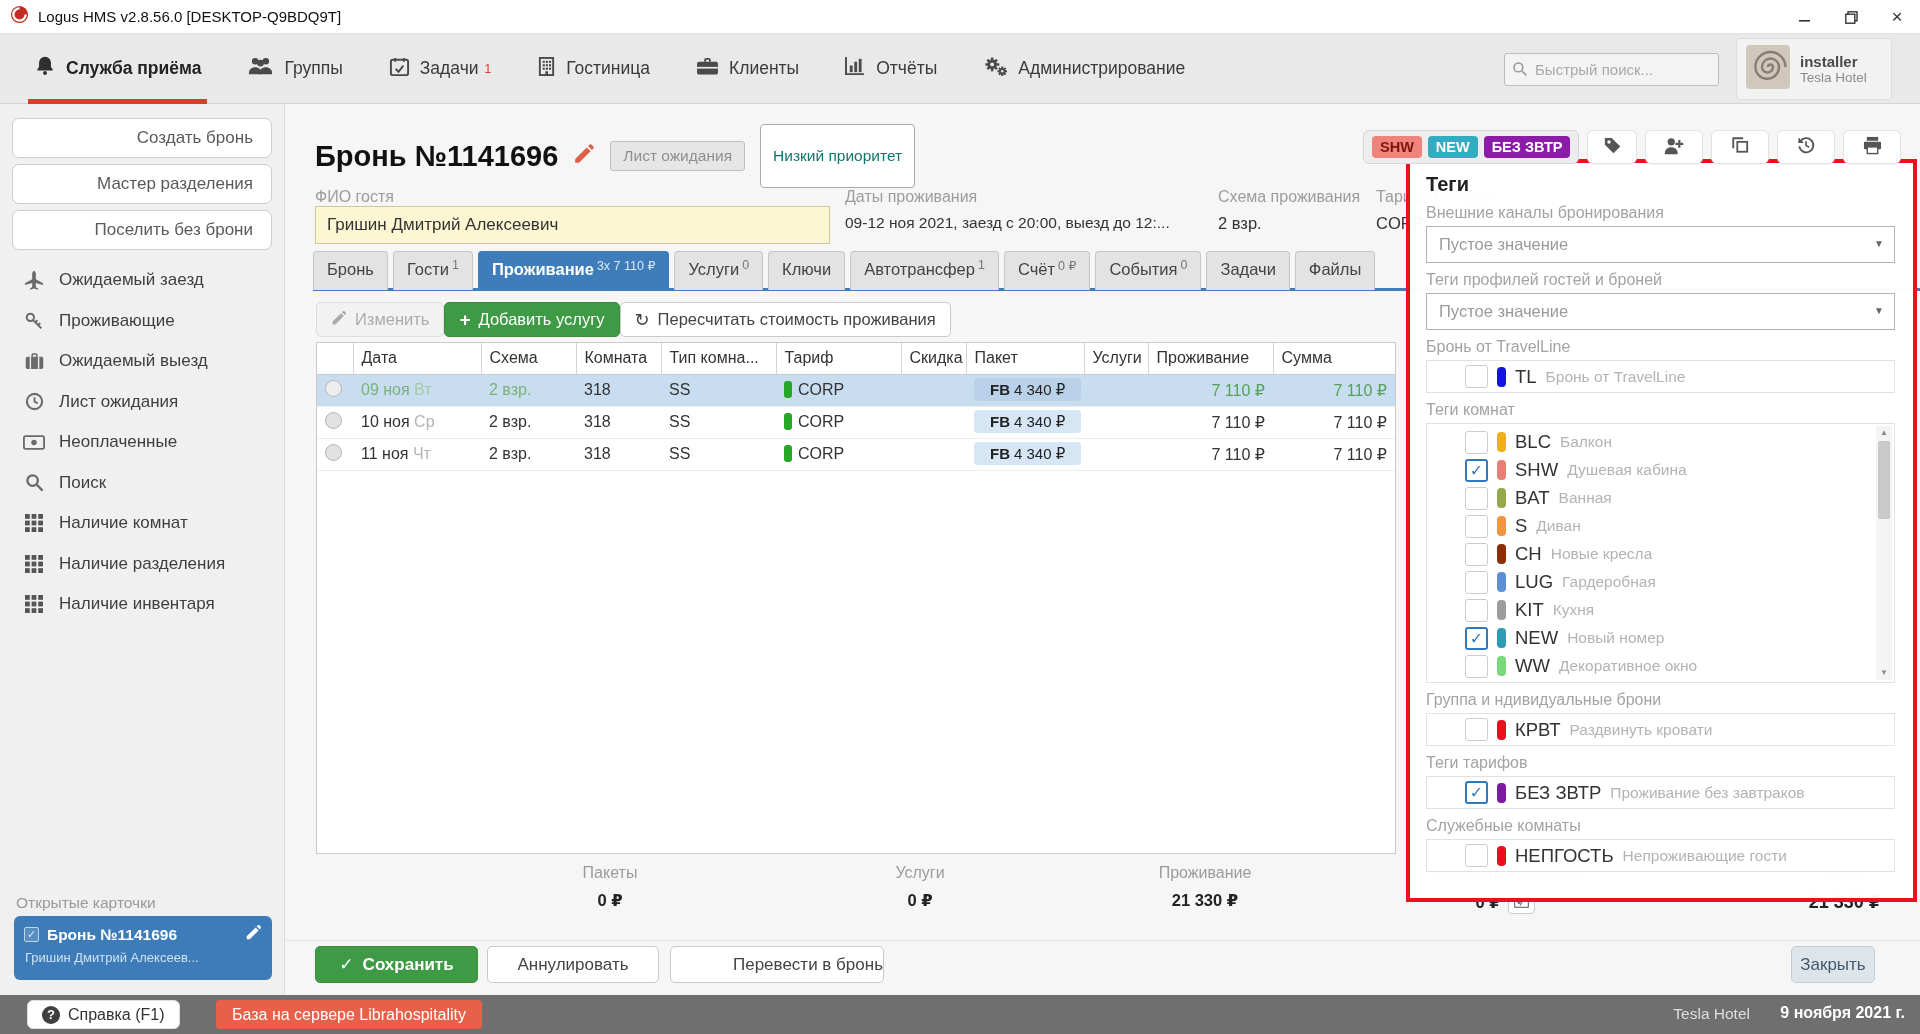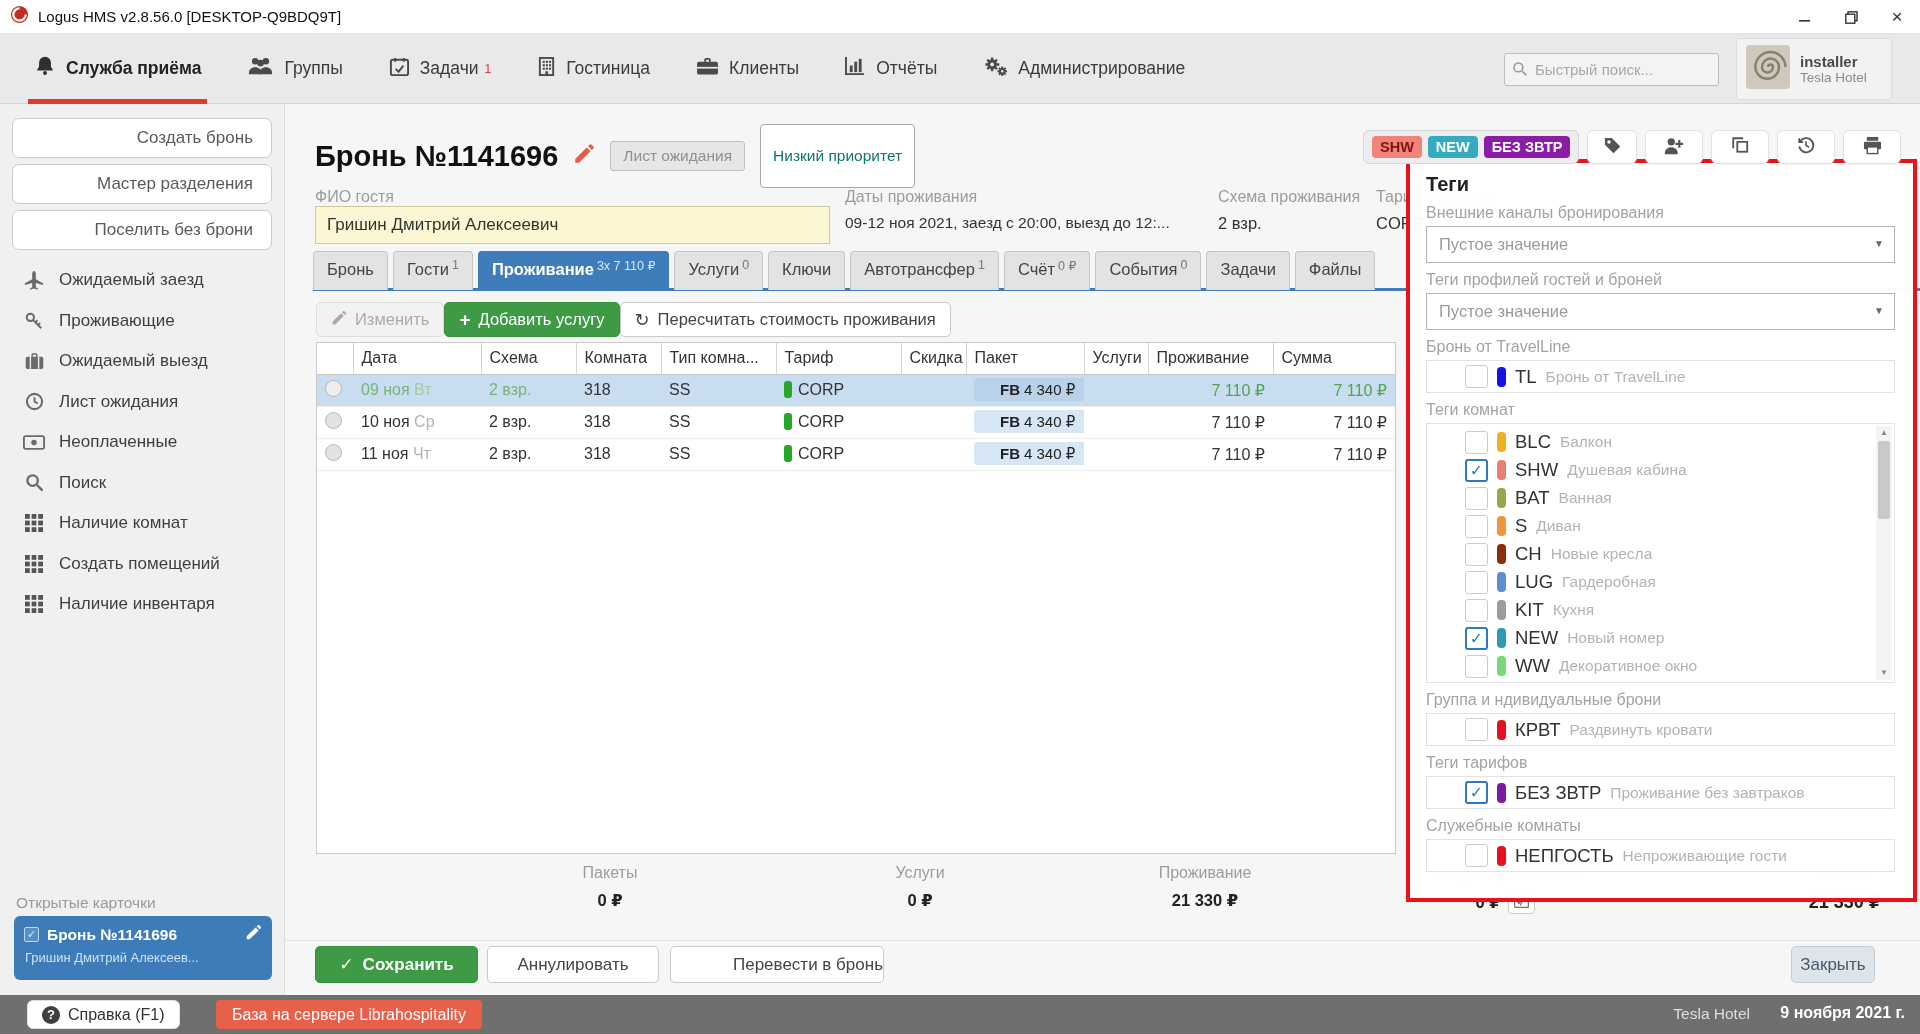--- a/index.html
+++ b/index.html
@@ -81,21 +81,21 @@
   tr.row { cursor:pointer; }
   tr.row.selected td { background:#c9ddf1; }
   .radio { width:17px; height:17px; border-radius:50%; background:#e2e2e2; border:1px solid #b5b5b5; display:inline-block; }
   tr.selected .radio { background:#eee; }
   .day { color:#b3b3b3; }
   tr.selected .datecell, tr.selected .greenish { color:#79b279; }
   tr.selected .day { color:#a4cba4; }
   td.num { text-align:right; }
   tr.selected td.num { color:#56a056; }
   .tbar { display:inline-block; width:8px; height:17px; background:#25a825; border-radius:3px; margin-right:6px; vertical-align:-3px; }
-  .pkg { background:#d6e6f4; border-radius:4px; padding:3px 26px; font-size:15px; color:#222;text-align:right; }
+  .pkg { background:#d6e6f4; border-radius:4px; padding:3px 16px; font-size:15px; color:#222;text-align:right; }
   tr.selected .pkg { background:#b9d2ea; }
   .pkg b { margin-right:4px; }
 
   
   .total { position:absolute; width:220px; text-align:center; }
   .total .tl { font-size:16px; color:#9c9c9c; }
   .total .tv { font-size:16.5px; font-weight:bold; color:#222; margin-top:9px; display:flex; justify-content:center; align-items:center; gap:7px; }
   .total.big .tv { font-size:18px; }
   .discicon { width:27px; height:23px; border:1px solid #c9c9c9; border-radius:4px; background:#fff; display:inline-flex; align-items:center; justify-content:center; }
 
@@ -354,21 +354,21 @@
             <rect x="6.6" width="4.8" height="4.8"></rect>
             <rect x="13.2" width="4.8" height="4.8"></rect>
             <rect y="6.6" width="4.8" height="4.8"></rect>
             <rect x="6.6" y="6.6" width="4.8" height="4.8"></rect>
             <rect x="13.2" y="6.6" width="4.8" height="4.8"></rect>
             <rect y="13.2" width="4.8" height="4.8"></rect>
             <rect x="6.6" y="13.2" width="4.8" height="4.8"></rect>
             <rect x="13.2" y="13.2" width="4.8" height="4.8"></rect>
           </svg>
         </span>
-        <span>Создать помещений</span>
+        <span>Наличие разделения</span>
       </div>
     <div class="sitem">
         <span class="sic">
           <svg width="18" height="18" viewBox="0 0 18 18" fill="#555">
             <rect width="4.8" height="4.8"></rect>
             <rect x="6.6" width="4.8" height="4.8"></rect>
             <rect x="13.2" width="4.8" height="4.8"></rect>
             <rect y="6.6" width="4.8" height="4.8"></rect>
             <rect x="6.6" y="6.6" width="4.8" height="4.8"></rect>
             <rect x="13.2" y="6.6" width="4.8" height="4.8"></rect>

